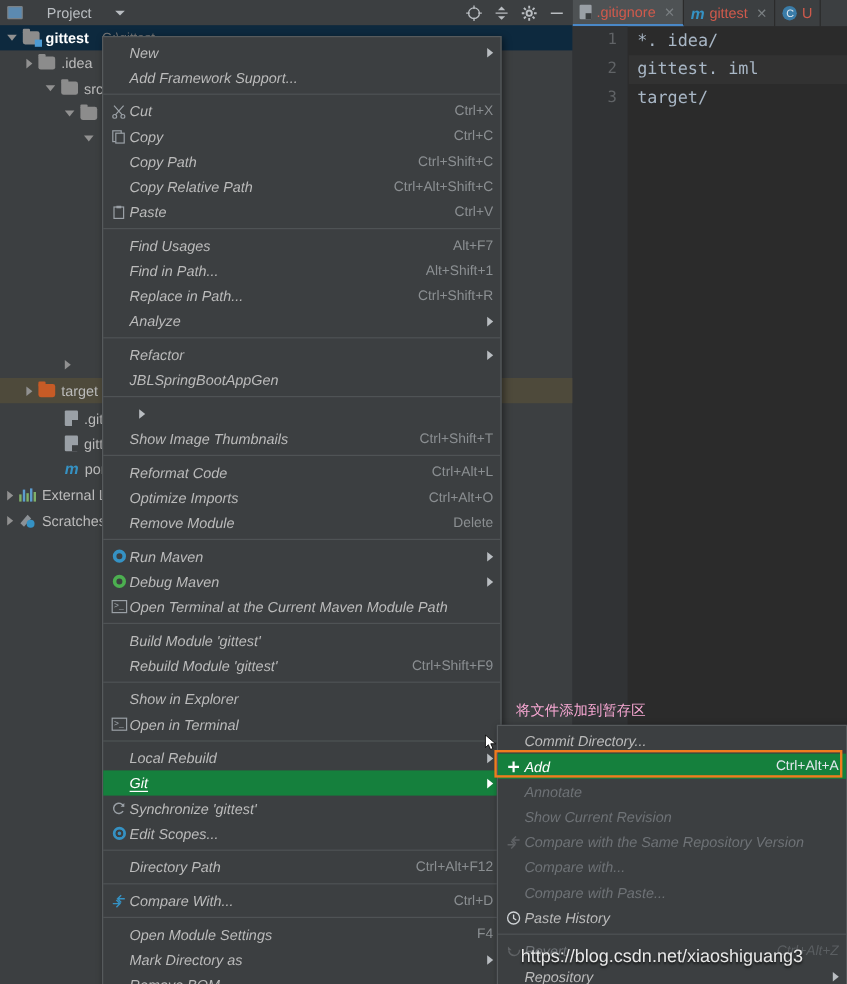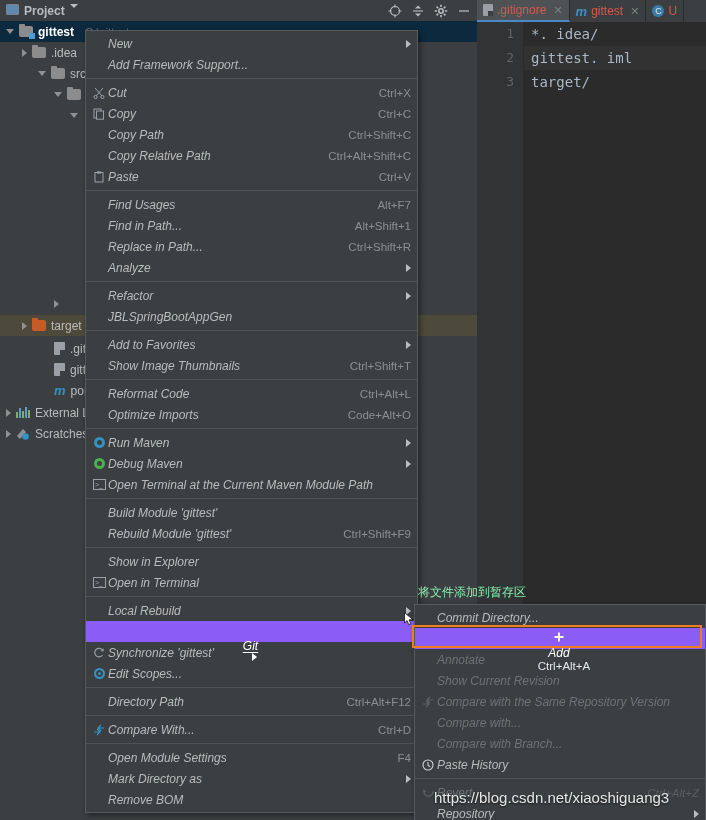--- a/index.html
+++ b/index.html
@@ -16,21 +16,21 @@
 
   
   .toolwin {
     position: absolute; left: 0; top: 0; width: 477px; height: 820px;
     background: #3c3f41;
   }
   .toolwin-header {
     position: absolute; left: 0; top: 0; width: 477px; height: 21px;
     background: #3c3f41; display: flex; align-items: center;
   }
-  .tw-title { display: flex; align-items: flex-start; gap: 5px; padding-left: 6px; font-weight: bold; }
+  .tw-title { display: flex; align-items: center; gap: 20px; padding-left: 6px; }
   .tw-title .lbl { color: #b9bdc1; font-size: 12px; }
   .proj-ic { width: 13px; height: 11px; border: 1px solid #7b8185; background: #5c8ab0; border-radius: 1px; }
   .caret-d { width: 0; height: 0; border-left: 4px solid transparent; border-right: 4px solid transparent; border-top: 4px solid #b9bdc1; }
   .tw-icons { margin-left: auto; display: flex; align-items: center; gap: 9px; padding-right: 6px; }
   .tw-icons .ic { width: 14px; height: 14px; display: block; }
 
   
   .tree { position: absolute; left: 0; top: 21px; width: 477px; bottom: 0; }
   .tree-row {
     position: absolute; left: 0; width: 477px; height: 21px;
@@ -84,21 +84,21 @@
   }
   .mi {
     position: relative; display: flex; align-items: center; height: 21px;
     font-size: 12px; color: #bbbbbb; padding: 0 6px 0 4px;
   }
   .mi .gi { width: 18px; display: flex; align-items: center; justify-content: center; flex: 0 0 18px; }
   .mi .lb { flex: 1 1 auto; white-space: nowrap; font-style: italic; }
   .mi .ks { color: #8b8f92; font-size: 11.5px; margin-left: 10px; }
   .mi .arw { width: 0; height: 0; margin-left: 8px;
              border-top: 4px solid transparent; border-bottom: 4px solid transparent; border-left: 5px solid #b9bdc1; }
-  .mi.sel { background: #8b5cf6; color: #ffffff; flex-direction: column; }
+  .mi.sel { background: #15803d; color: #ffffff; }
   .mi.sel .ks { color: #e3e8ef; }
   .mi.dim, .mi.dim .lb { color: #6e7276; }
   .mi.dim .ks { color: #5a5e61; font-style: italic; }
   .sep { height: 1px; background: #4f5355; margin: 3px 0; }
   .u { text-decoration: underline; text-underline-offset: 2px; }
   .gear-b { width: 11px; height: 11px; border-radius: 50%; border: 3px solid #3592c4; }
   .gear-g { width: 11px; height: 11px; border-radius: 50%; border: 3px solid #4caf50; }
   .term { width: 13px; height: 11px; border: 1px solid #9aa0a6; color: #9aa0a6; font-size: 7px;
           display: flex; align-items: center; justify-content: center; }
   .circ-b { width: 11px; height: 11px; border-radius: 50%; border: 2px solid #3592c4; background: #3592c4;
@@ -106,22 +106,22 @@
 
   
   .submenu {
     position: absolute; left: 414px; top: 604px; width: 292px; background: #3c3f41;
     border: 1px solid #565a5c; box-shadow: 2px 2px 6px rgba(0,0,0,.45); padding: 2px 0;
   }
   .submenu .mi { height: 21px; }
 
   
   .anno-cn {
-    position: absolute; left: 418px; top: 584px; color: #86efac; font-size: 12px;
-    font-family: "DejaVu Sans", sans-serif; white-space: nowrap;
+    position: absolute; left: 418px; top: 584px; color: #f9a8d4; font-size: 12px;
+    font-family: "DejaVu Sans", sans-serif; white-space: nowrap; padding-left: 12px;
   }
   .anno-box {
     position: absolute; left: 412px; top: 625px; width: 290px; height: 23px;
     border: 2px solid #f07c1e; pointer-events: none;
   }
   .watermark {
     position: absolute; left: 434px; top: 789px; color: #e8e8e8; font-size: 15px;
     font-family: "Liberation Sans", sans-serif; text-shadow: 0 1px 2px rgba(0,0,0,.7);
     white-space: nowrap;
   }
@@ -360,39 +360,43 @@
       <span class="arw"></span>
     </div>
     <div class="mi">
       <span class="gi"></span>
       <span class="lb">JBLSpringBootAppGen</span>
     </div>
     <div class="sep"></div>
 
     <div class="mi">
       <span class="gi"></span>
-      <span class="lb">Add to Favorites</span>
       <span class="arw"></span>
     </div>
     <div class="mi">
       <span class="gi"></span>
       <span class="lb">Show Image Thumbnails</span>
       <span class="ks">Ctrl+Shift+T</span>
     </div>
     <div class="sep"></div>
 
     <div class="mi">
       <span class="gi"></span>
       <span class="lb">Reformat Code</span>
       <span class="ks">Ctrl+Alt+L</span>
     </div>
     <div class="mi">
       <span class="gi"></span>
       <span class="lb">Optimize Imports</span>
-      <span class="ks">Code+Alt+O</span>
+      <span class="ks">Ctrl+Alt+O</span>
+    </div>
+    <div class="mi">
+      <span class="gi"></span>
+      <span class="lb">Remove Module</span>
+      <span class="ks">Delete</span>
     </div>
     <div class="sep"></div>
 
     <div class="mi">
       <span class="gi">
           <span class="gear-b"></span>
         </span>
       <span class="lb">Run Maven</span>
       <span class="arw"></span>
     </div>
@@ -527,21 +531,21 @@
           </svg>
       </span>
       <span class="lb">Compare with the Same Repository Version</span>
     </div>
     <div class="mi dim">
       <span class="gi"></span>
       <span class="lb">Compare with...</span>
     </div>
     <div class="mi dim">
       <span class="gi"></span>
-      <span class="lb">Compare with Branch...</span>
+      <span class="lb">Compare with Paste...</span>
     </div>
     <div class="mi">
       <span class="gi">
         <svg width="12" height="12" viewBox="0 0 12 12">
             <circle cx="6" cy="6" r="5" fill="none" stroke="#cfd3d6" stroke-width="1.1"></circle>
             <path d="M6 3v3.3l2.2 1.4" stroke="#cfd3d6" stroke-width="1.1" fill="none"></path>
           </svg>
       </span>
       <span class="lb">Paste History</span>
     </div>

